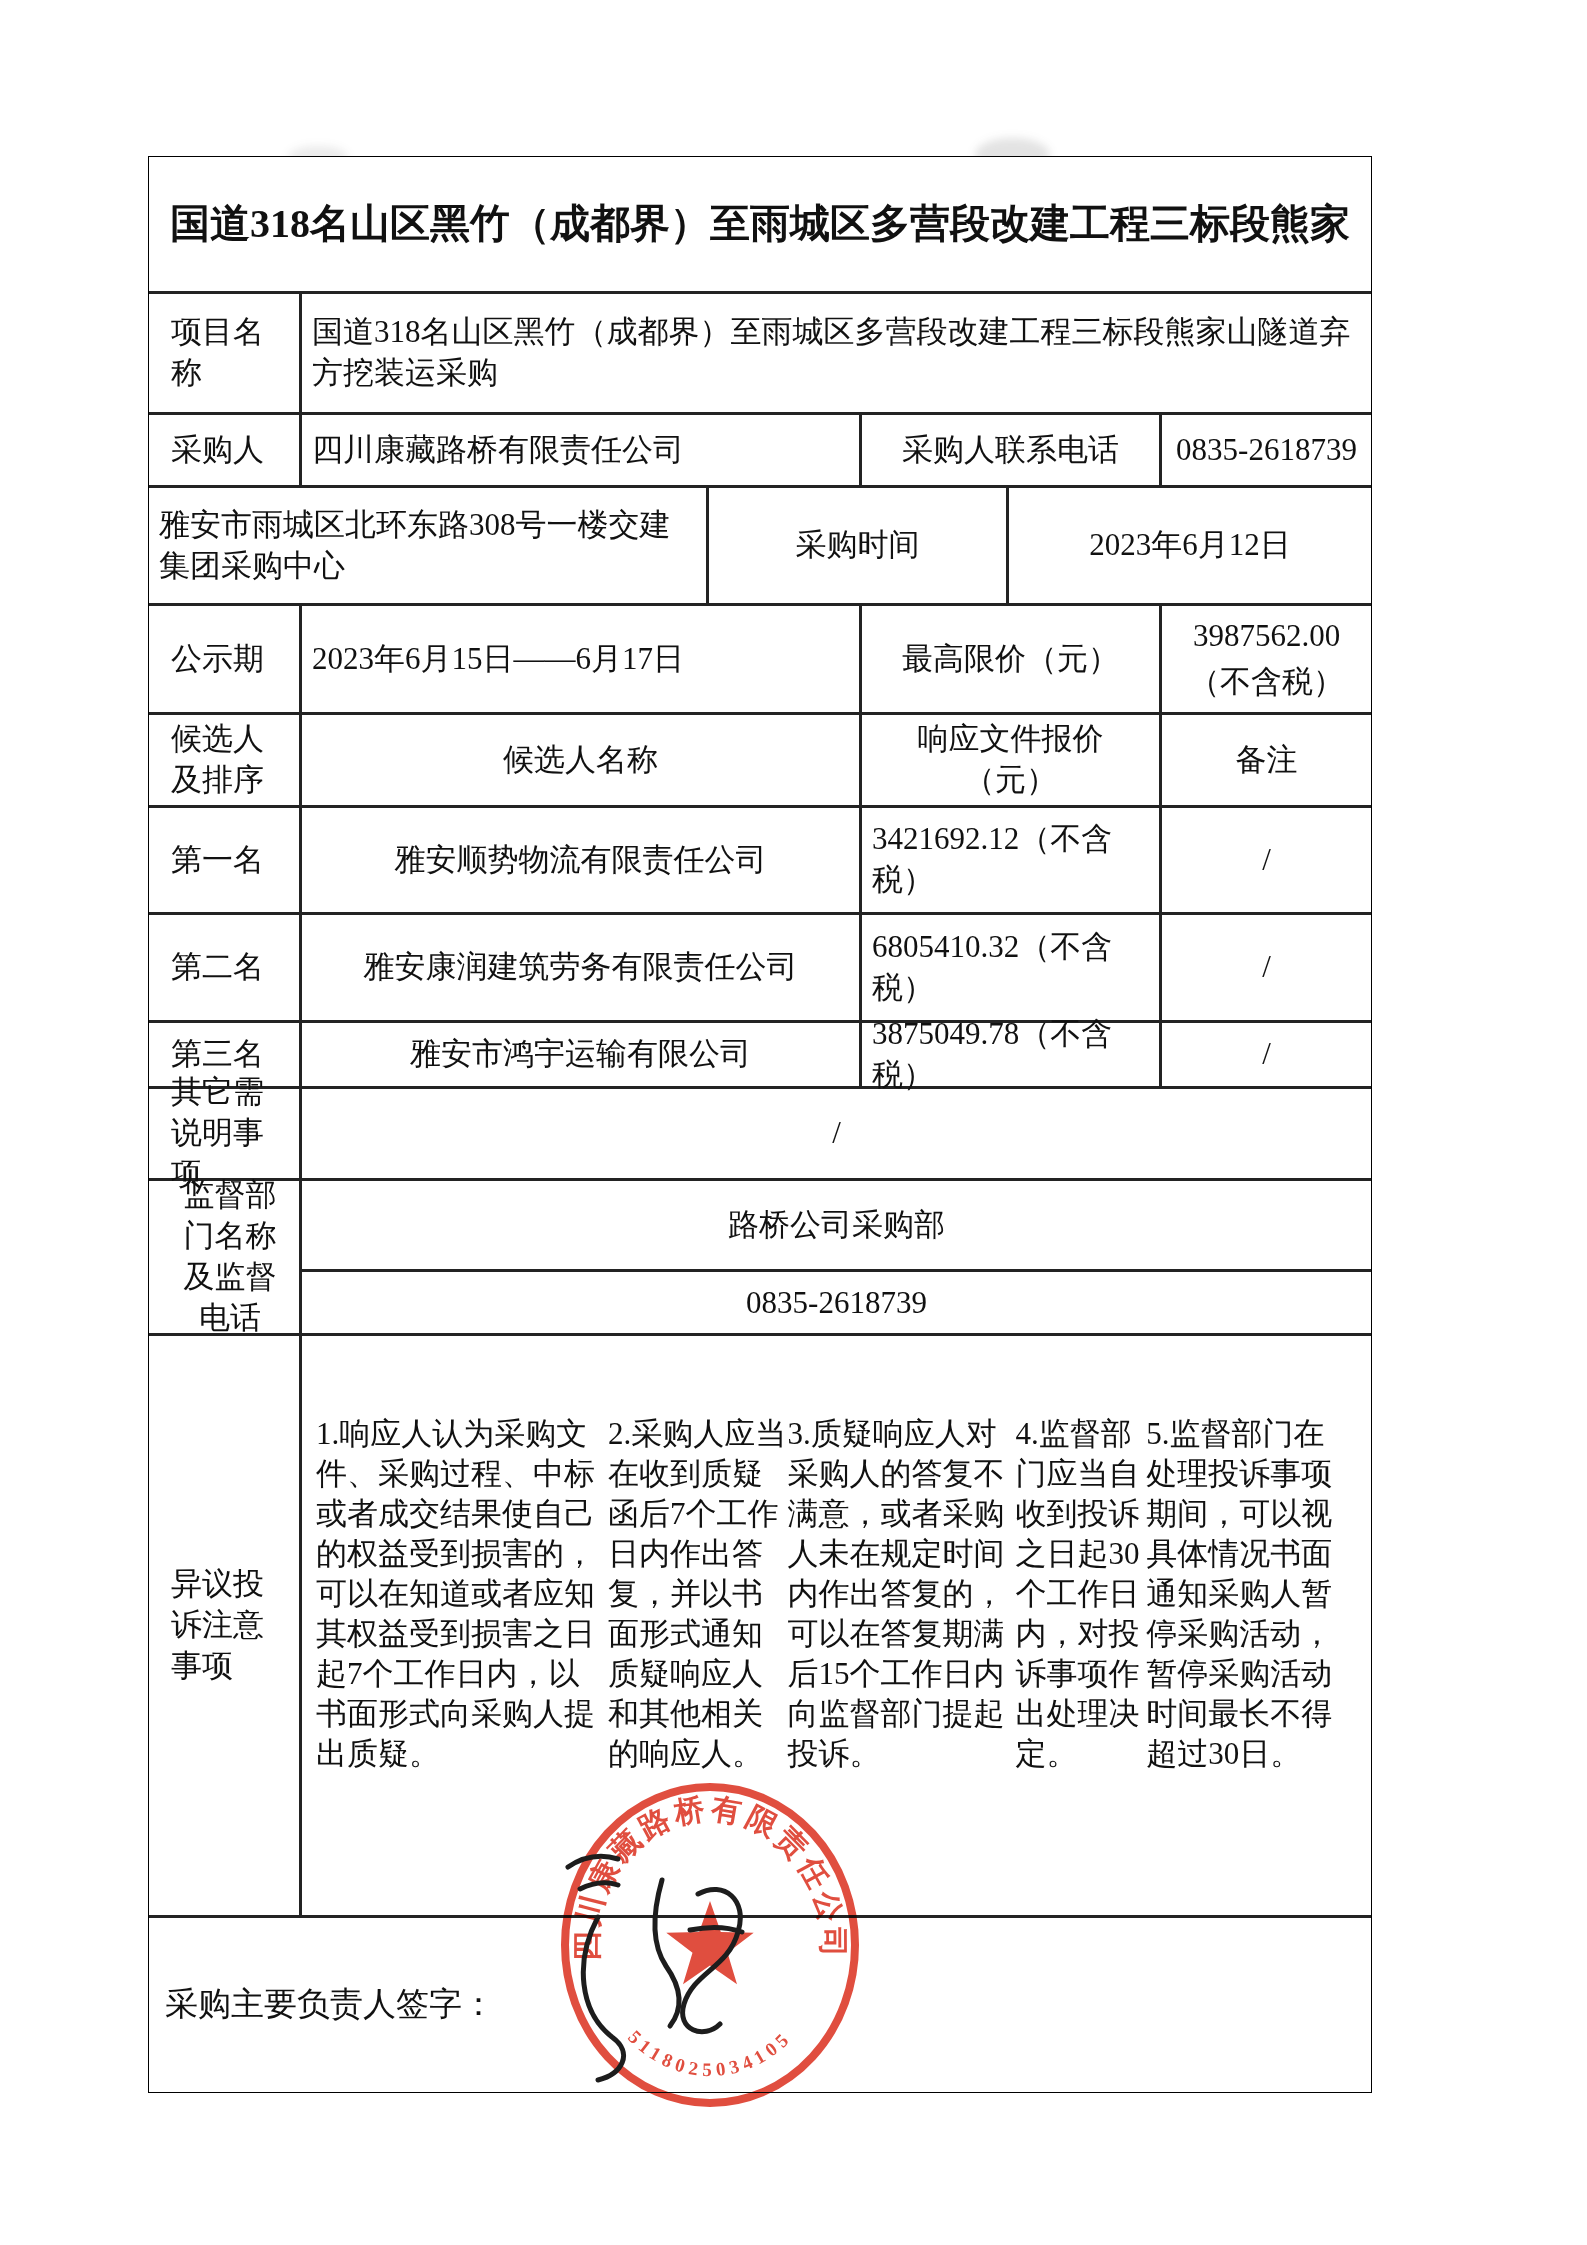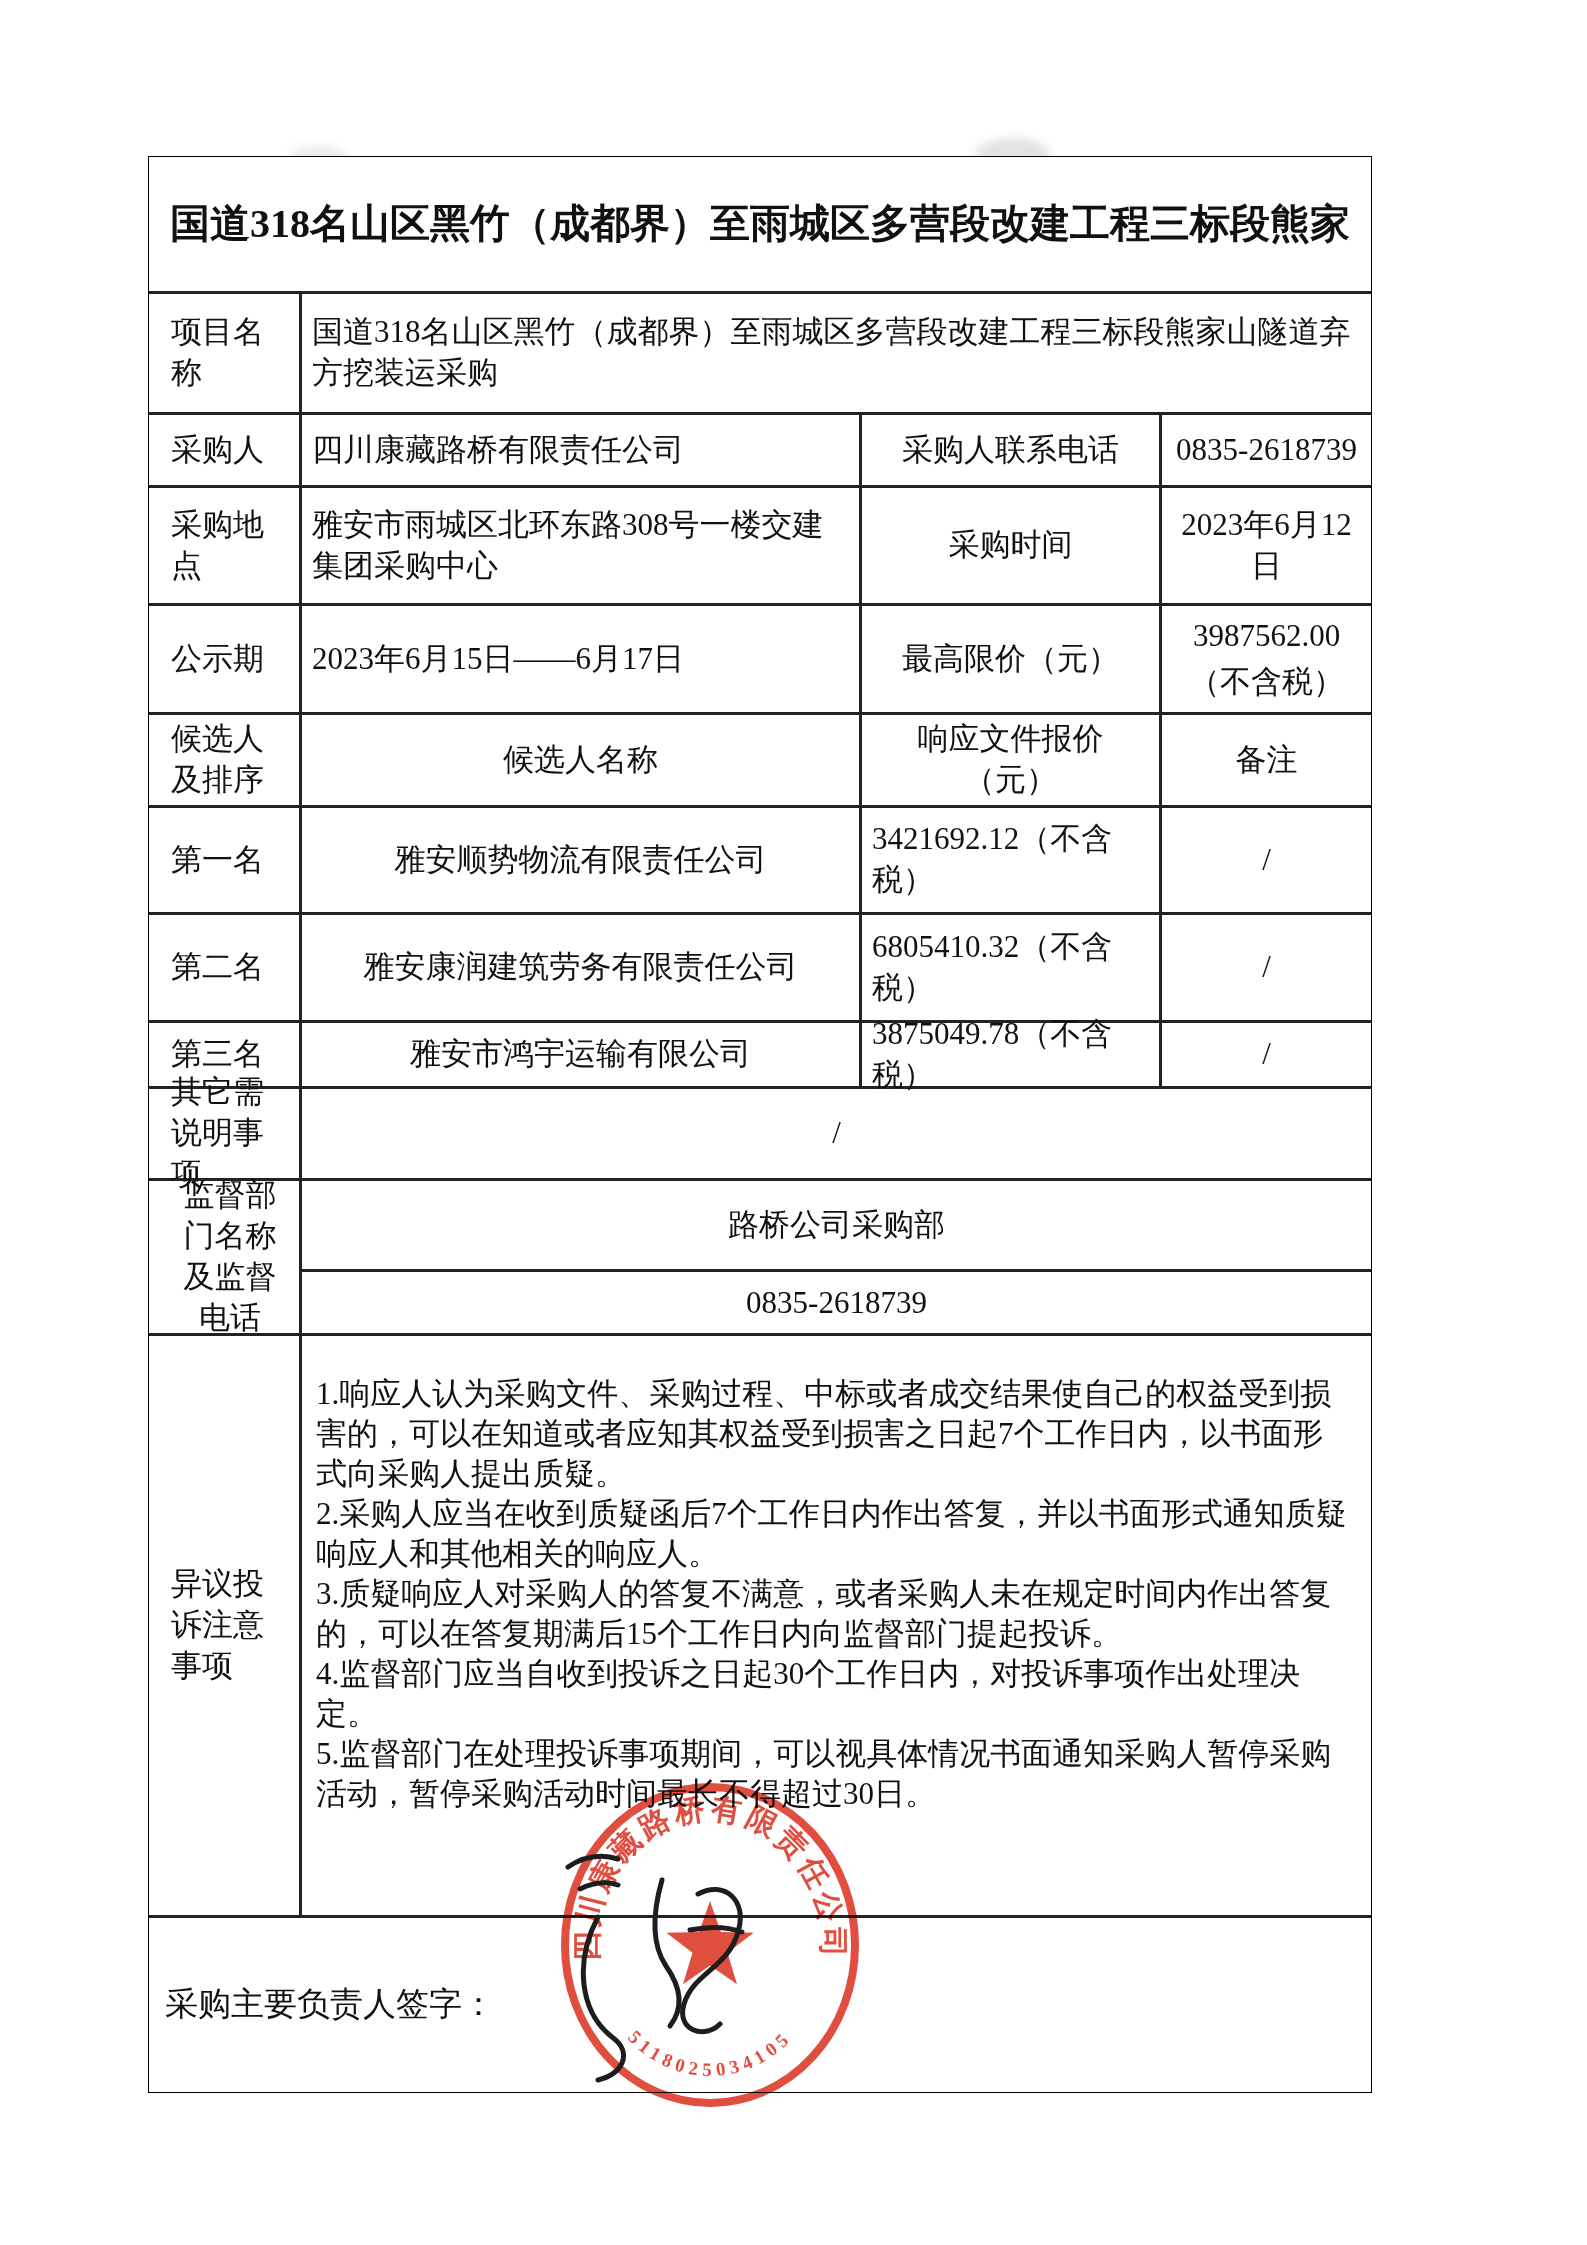--- a/index.html
+++ b/index.html
@@ -40,21 +40,21 @@
   .r-d2{height:105px;}
   .r-d3{height:63px;}
   .r-qt{height:89px;}
   .r-jd{height:152px;}
   .r-jd .sub-col{flex:1 1 auto;display:flex;flex-direction:column;}
   .r-jd .sub-row{display:flex;align-items:center;justify-content:center;
                  box-sizing:border-box;font-size:31px;}
   .r-jd .sub-row.top{flex:0 0 91px;border-bottom:3px solid #232323;}
   .r-jd .sub-row.bot{flex:1 1 auto;}
   .r-yy{height:579px;}
-  .r-yy .obj-body{display:flex;flex-direction:column;justify-content:center;
+  .r-yy .obj-body{display:flex;flex-direction:row;justify-content:center;
                   padding:6px 20px 70px 14px;}
   .r-yy p{margin:0;font-size:31px;line-height:40px;}
   .r-qz{height:174px;}
   .r-qz .cell{font-size:33px;padding-left:16px;}
 
   .price-line{line-height:1.5;}
   .overlay{position:absolute;pointer-events:none;}
   #stamp{left:550px;top:1775px;width:320px;height:340px;
          mix-blend-mode:multiply;opacity:.9;}
   #signature{left:540px;top:1822px;width:300px;height:280px;}
@@ -84,21 +84,20 @@
     </div>
 
     <div class="row r-cgr">
       <div class="cell c1">采购人</div>
       <div class="cell c2">四川康藏路桥有限责任公司</div>
       <div class="cell c3 center">采购人联系电话</div>
       <div class="cell c4 center">0835-2618739</div>
     </div>
 
     <div class="row r-cgdd">
-      <div class="cell c1">采购地点</div>
       <div class="cell c2">雅安市雨城区北环东路308号一楼交建集团采购中心</div>
       <div class="cell c3 center">采购时间</div>
       <div class="cell c4 center">2023年6月12日</div>
     </div>
 
     <div class="row r-gsq">
       <div class="cell c1">公示期</div>
       <div class="cell c2">2023年6月15日——6月17日</div>
       <div class="cell c3 center">最高限价（元）</div>
       <div class="cell c4 center colc">

